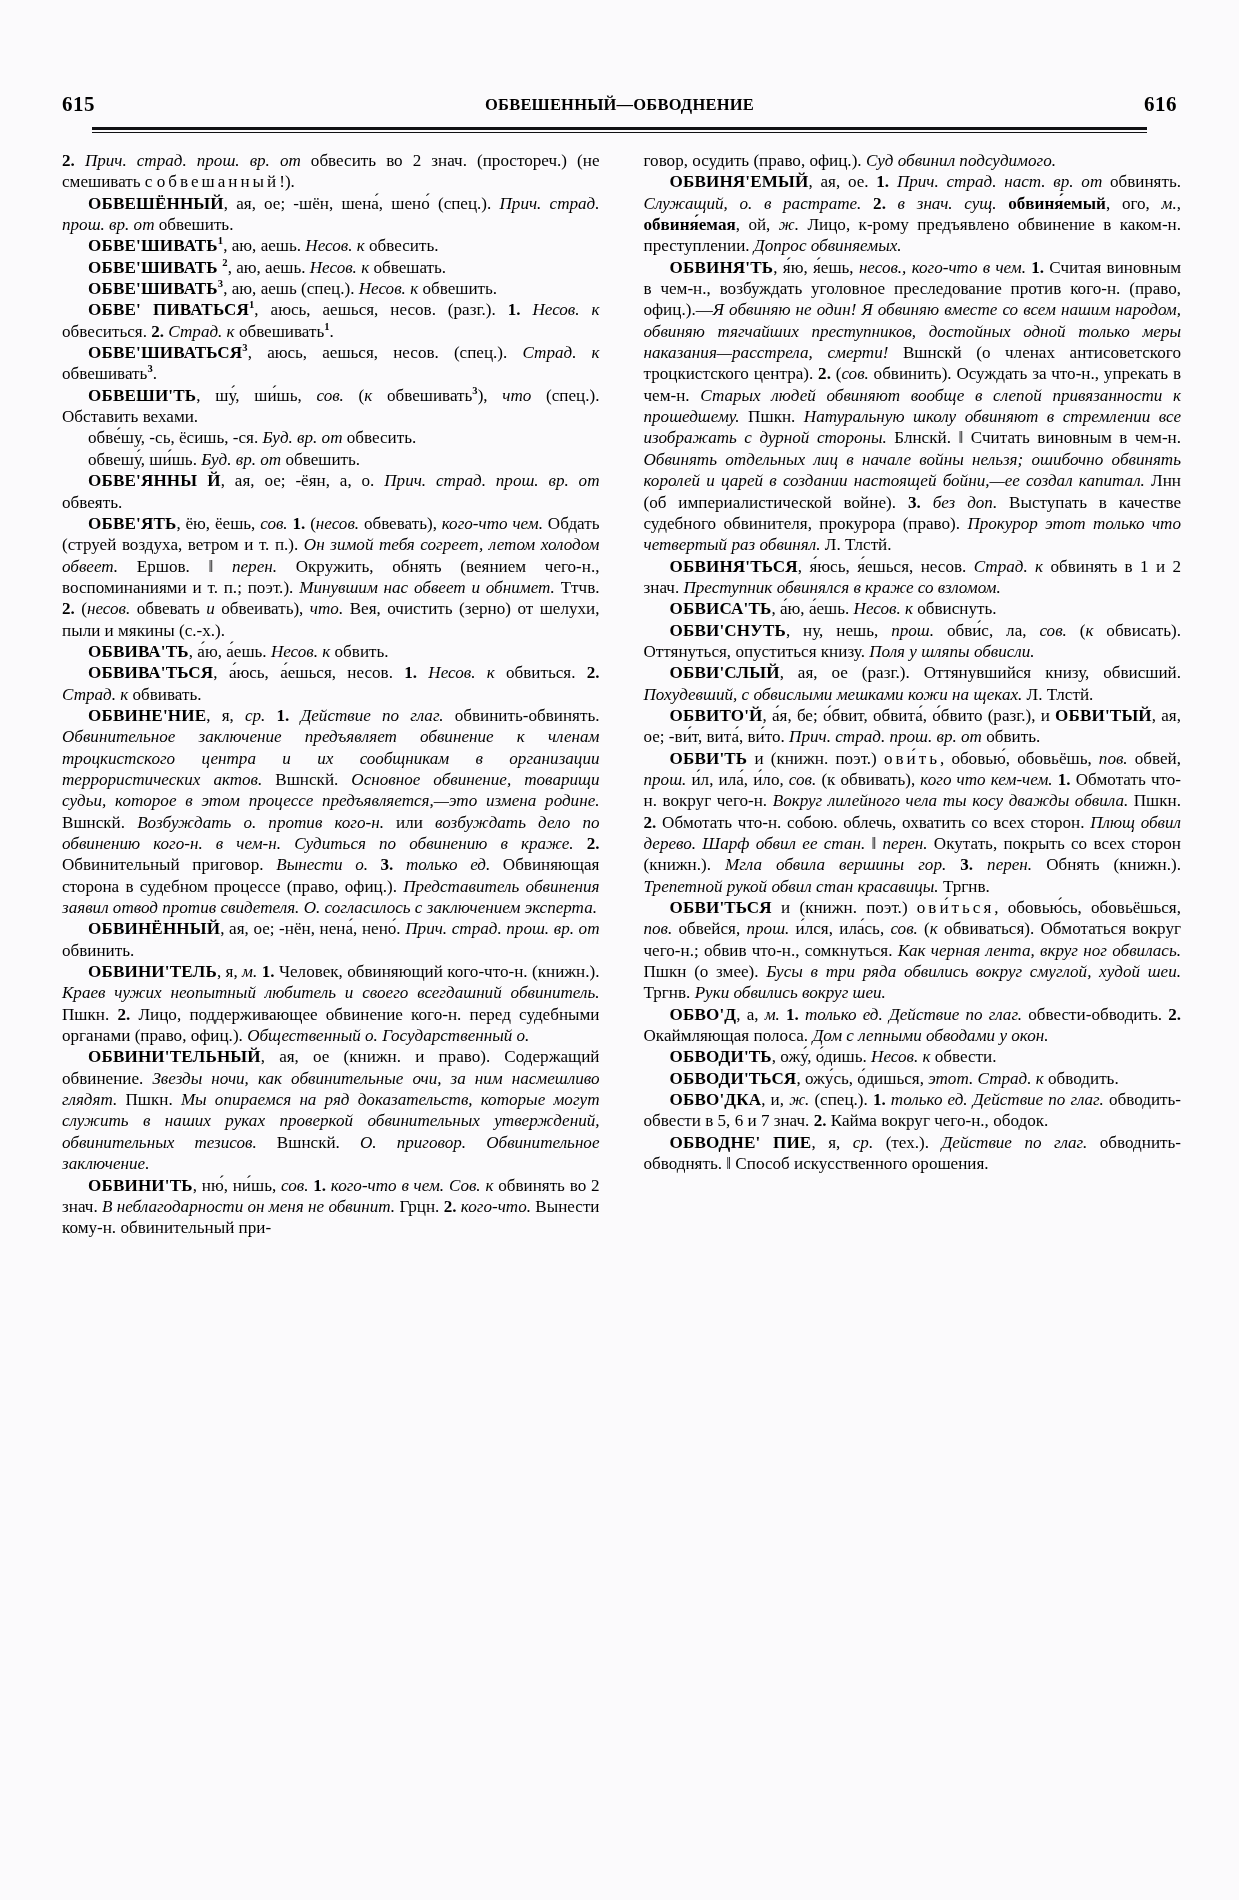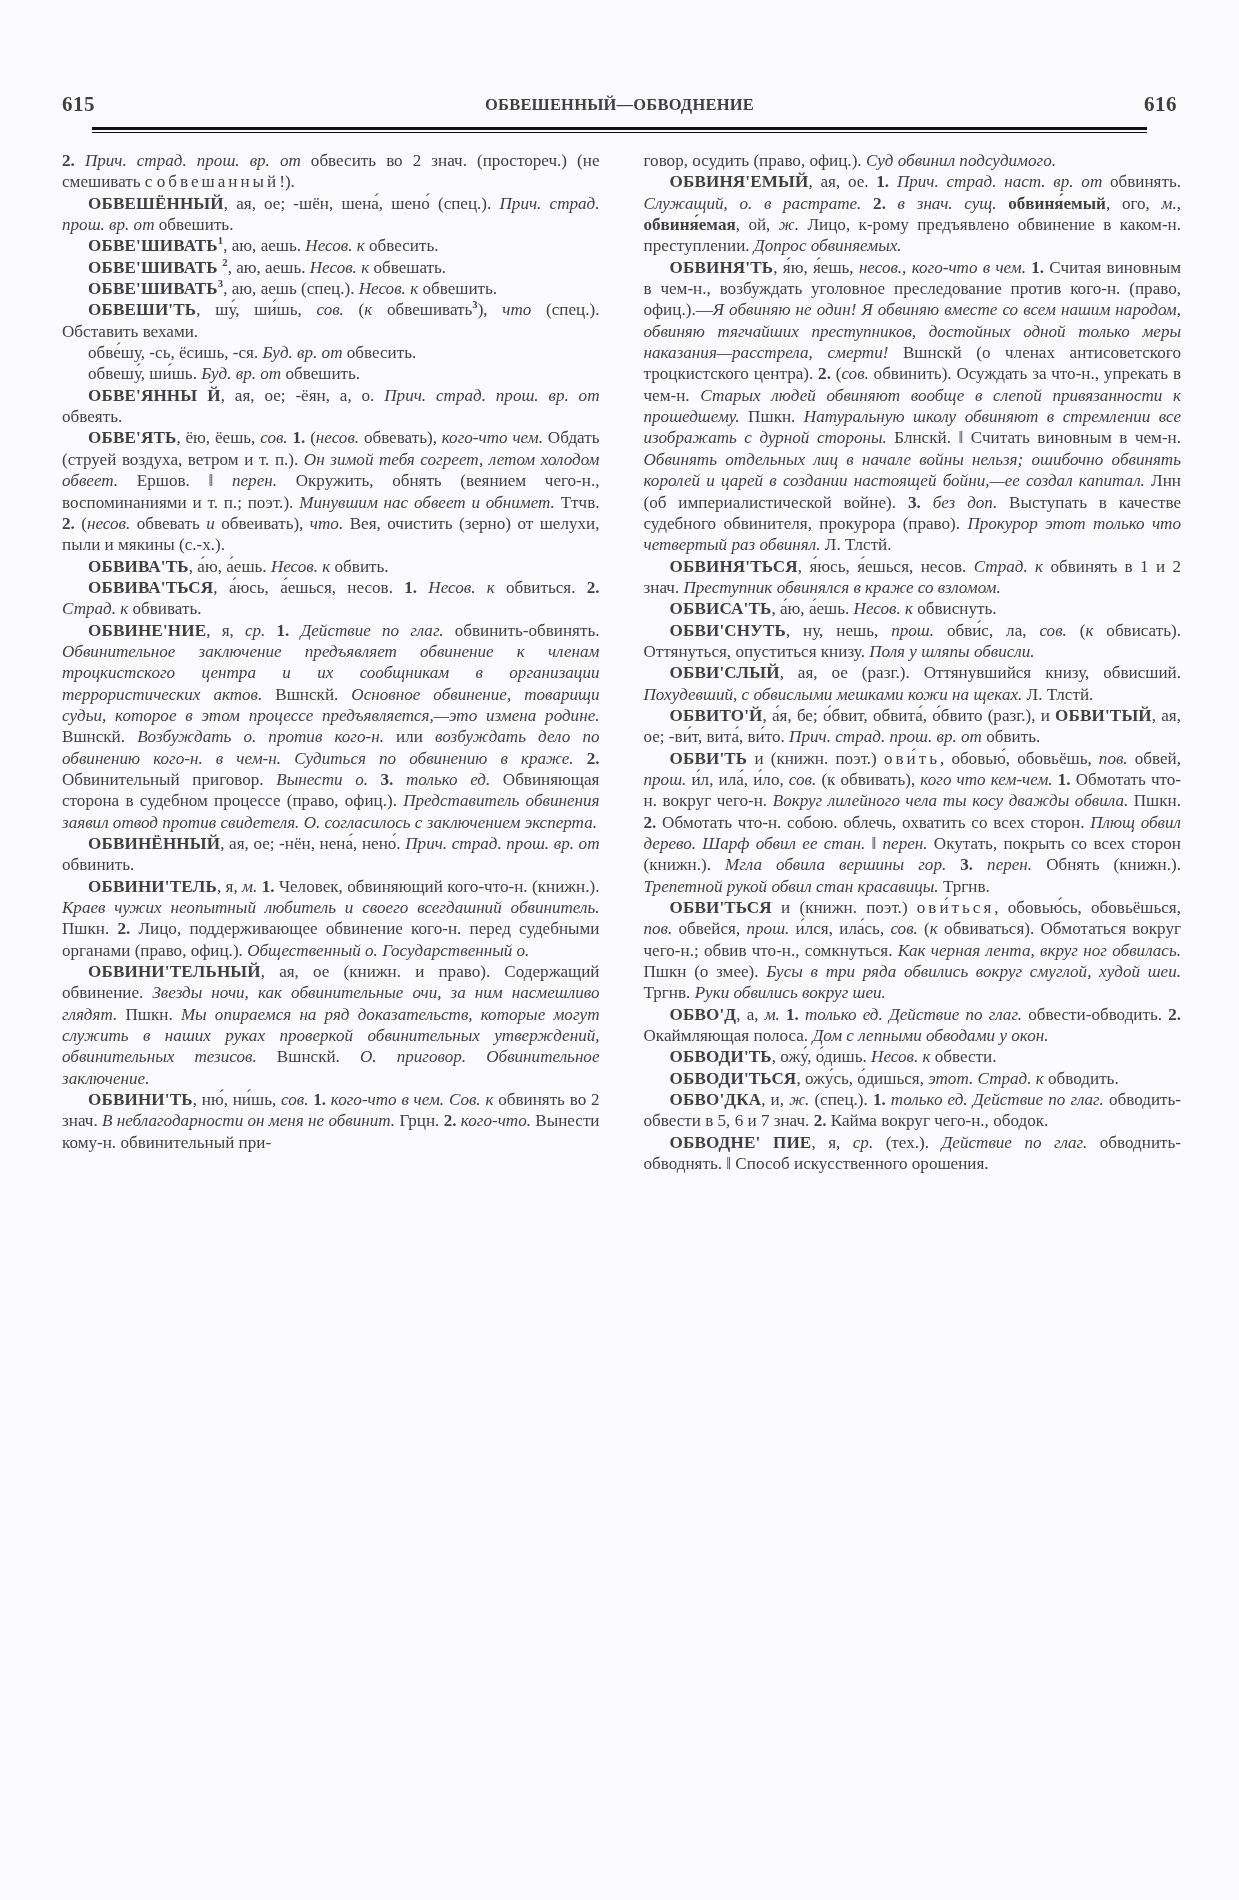--- a/index.html
+++ b/index.html
@@ -6,21 +6,21 @@
     margin: 0;
     padding: 0;
     background: #ffffff;
   }
   .page {
     position: relative;
     width: 1239px;
     height: 1900px;
     background: #fbfafc;
     font-family: "Liberation Serif", "DejaVu Serif", serif;
-    color: #404040;
+    color: #000000;
     overflow: hidden;
   }
 
   
   .runhead {
     position: absolute;
     left: 62px;
     right: 62px;
     top: 92px;
     height: 30px;
@@ -136,20 +136,22 @@
     <div class="rule-thin"></div>
   </div>
 
   <div class="columns">
     <div class="col col-left" id="col-left">
         <p class="entry cont"><span class="b">2.</span> <span class="it">Прич. страд. прош. вр. от</span> обвесить во 2 знач. (простореч.) (не смешивать с <span class="sp">обвешанный</span>!).</p>
         <p class="entry"><span class="hw">ОБВЕШЁННЫЙ</span>, ая, ое; -шён, шена́, шено́ (спец.). <span class="it">Прич. страд. прош. вр. от</span> обвешить.</p>
         <p class="entry"><span class="hw">ОБВЕ'ШИВАТЬ<sup>1</sup></span>, аю, аешь. <span class="it">Несов. к</span> обвесить.</p>
         <p class="entry"><span class="hw">ОБВЕ'ШИВАТЬ <sup>2</sup></span>, аю, аешь. <span class="it">Несов. к</span> обвешать.</p>
         <p class="entry"><span class="hw">ОБВЕ'ШИВАТЬ<sup>3</sup></span>, аю, аешь (спец.). <span class="it">Несов. к</span> обвешить.</p>
+        <p class="entry"><span class="hw">ОБВЕ' ПИВАТЬСЯ<sup>1</sup></span>, аюсь, аешься, несов. (разг.). <span class="b">1.</span> <span class="it">Несов. к</span> обвеситься. <span class="b">2.</span> <span class="it">Страд. к</span> обвешивать<sup>1</sup>.</p>
+        <p class="entry"><span class="hw">ОБВЕ'ШИВАТЬСЯ<sup>3</sup></span>, аюсь, аешься, несов. (спец.). <span class="it">Страд. к</span> обвешивать<sup>3</sup>.</p>
         <p class="entry"><span class="hw">ОБВЕШИ'ТЬ</span>, шу́, ши́шь, <span class="it">сов.</span> (<span class="it">к</span> обвешивать<sup>3</sup>), <span class="it">что</span> (спец.). Обставить вехами.</p>
         <p class="entry"><span class="hw-lc">обве́шу, -сь</span>, ёсишь, -ся. <span class="it">Буд. вр. от</span> обвесить.</p>
         <p class="entry"><span class="hw-lc">обвешу́</span>, ши́шь. <span class="it">Буд. вр. от</span> обвешить.</p>
         <p class="entry"><span class="hw">ОБВЕ'ЯННЫ Й</span>, ая, ое; -ёян, а, о. <span class="it">Прич. страд. прош. вр. от</span> обвеять.</p>
         <p class="entry"><span class="hw">ОБВЕ'ЯТЬ</span>, ёю, ёешь, <span class="it">сов.</span> <span class="b">1.</span> (<span class="it">несов.</span> обвевать), <span class="it">кого-что чем.</span> Обдать (струей воздуха, ветром и т. п.). <span class="it">Он зимой тебя согреет, летом холодом обвеет.</span> Ершов. <span class="dbar">‖</span> <span class="it">перен.</span> Окружить, обнять (веянием чего-н., воспоминаниями и т. п.; поэт.). <span class="it">Минувшим нас обвеет и обнимет.</span> Ттчв. <span class="b">2.</span> (<span class="it">несов.</span> обвевать <span class="it">и</span> обвеивать), <span class="it">что.</span> Вея, очистить (зерно) от шелухи, пыли и мякины (с.-х.).</p>
         <p class="entry"><span class="hw">ОБВИВА'ТЬ</span>, а́ю, а́ешь. <span class="it">Несов. к</span> обвить.</p>
         <p class="entry"><span class="hw">ОБВИВА'ТЬСЯ</span>, а́юсь, а́ешься, несов. <span class="b">1.</span> <span class="it">Несов. к</span> обвиться. <span class="b">2.</span> <span class="it">Страд. к</span> обвивать.</p>
         <p class="entry"><span class="hw">ОБВИНЕ'НИЕ</span>, я, <span class="it">ср.</span> <span class="b">1.</span> <span class="it">Действие по глаг.</span> обвинить-обвинять. <span class="it">Обвинительное заключение предъявляет обвинение к членам троцкистского центра и их сообщникам в организации террористических актов.</span> Вшнскй. <span class="it">Основное обвинение, товарищи судьи, которое в этом процессе предъявляется,—это измена родине.</span> Вшнскй. <span class="it">Возбуждать о. против кого-н.</span> или <span class="it">возбуждать дело по обвинению кого-н. в чем-н. Судиться по обвинению в краже.</span> <span class="b">2.</span> Обвинительный приговор. <span class="it">Вынести о.</span> <span class="b">3.</span> <span class="it">только ед.</span> Обвиняющая сторона в судебном процессе (право, офиц.). <span class="it">Представитель обвинения заявил отвод против свидетеля. О. согласилось с заключением эксперта.</span></p>
         <p class="entry"><span class="hw">ОБВИНЁННЫЙ</span>, ая, ое; -нён, нена́, нено́. <span class="it">Прич. страд. прош. вр. от</span> обвинить.</p>
         <p class="entry"><span class="hw">ОБВИНИ'ТЕЛЬ</span>, я, <span class="it">м.</span> <span class="b">1.</span> Человек, обвиняющий кого-что-н. (книжн.). <span class="it">Краев чужих неопытный любитель и своего всегдашний обвинитель.</span> Пшкн. <span class="b">2.</span> Лицо, поддерживающее обвинение кого-н. перед судебными органами (право, офиц.). <span class="it">Общественный о. Государственный о.</span></p>

